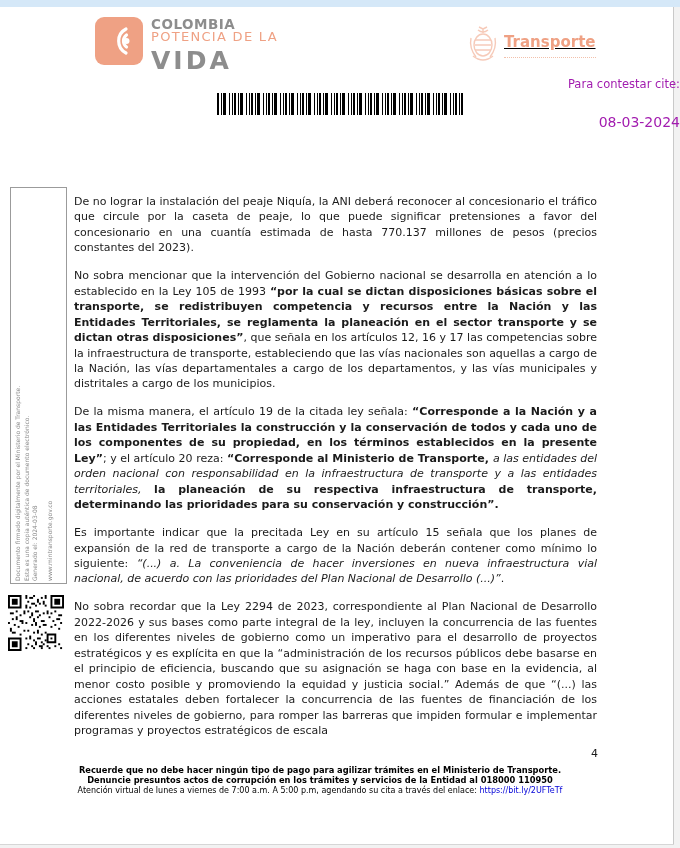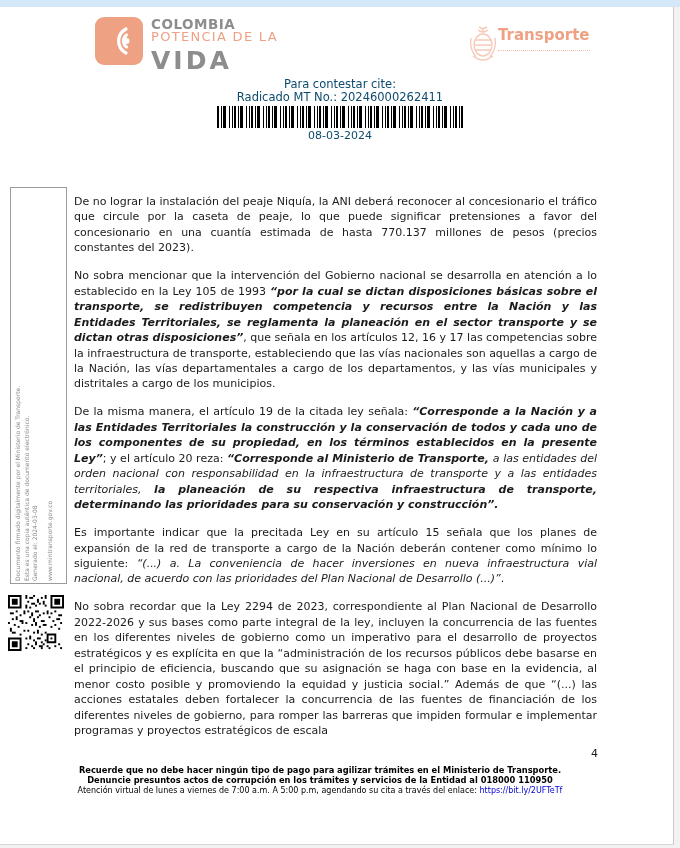--- a/index.html
+++ b/index.html
@@ -13,42 +13,42 @@
   .edge-bottom{position:absolute;left:0;right:6px;bottom:0;height:3px;background:#f2f2f2;border-top:1px solid #d6d6d6;}
 
   
   .colombia-logo{position:absolute;left:95px;top:17px;display:flex;gap:8px;align-items:flex-start;}
   .col-icon{width:48px;height:48px;flex:0 0 auto;}
   .col-text{display:flex;flex-direction:column;}
   .col-line1{font-size:13.5px;font-weight:bold;color:#8d8d8d;letter-spacing:0.5px;line-height:14px;}
   .col-line2{font-size:13px;color:#efa184;letter-spacing:1.3px;line-height:9px;margin-top:1px;}
   .col-line3{font-size:25px;font-weight:bold;color:#8d8d8d;letter-spacing:3px;line-height:24px;margin-top:8px;}
 
-  .transporte-logo{position:absolute;left:468px;top:26px;display:flex;align-items:flex-start;}
+  .transporte-logo{position:absolute;left:468px;top:26px;display:flex;align-items:center;gap:6px;text-decoration:underline;}
   .mt-emblem{width:30px;height:38px;opacity:.75;}
   .mt-label{font-size:15px;font-weight:bold;color:#efa184;padding-bottom:6px;border-bottom:1px dotted #f2c0ab;}
 
   
-  .cite{position:absolute;top:78px;left:0;width:680px;text-align:center;color:#0c4a6e;}
+  .cite{position:absolute;top:78px;left:0;width:680px;text-align:right;color:#a21caf;}
   .cite-line{font-size:11.5px;line-height:13px;}
   .barcode{width:246px;height:22px;margin:2px auto 1px auto;
     background:repeating-linear-gradient(90deg,
       #000 0 2px,#fff 2px 4px,#000 4px 5px,#fff 5px 6px,
       #000 6px 9px,#fff 9px 12px,#000 12px 13px,#fff 13px 15px,
       #000 15px 16px,#fff 16px 17px);}
-  .cite-date{font-size:11px;line-height:13px;}
+  .cite-date{font-size:14px;line-height:13px;}
 
   
   .body-text{position:absolute;left:74px;top:162px;width:523px;
     font-size:11px;line-height:15.45px;text-align:justify;color:#1b1b1b;margin-top:32px;}
   .body-text p{margin:0 0 12.5px 0;}
   .run-n{}
   .run-b{font-weight:bold;}
   .run-i{font-style:italic;}
-  .run-bi{font-weight:bold;font-style:italic;}
+  .run-bi{font-weight:bold;}
   .run-link{color:#0202d8;cursor:pointer;}
 
   .page-num{position:absolute;top:747px;left:90px;width:508px;text-align:right;
     font-size:11px;color:#1b1b1b;}
 
   
   .footer{position:absolute;top:765px;left:0;width:640px;text-align:center;
     font-size:8px;line-height:10.4px;color:#000;}
   .footer .f-bold{font-weight:bold;font-size:8.3px;}
 
@@ -93,21 +93,20 @@
       <path d="M7 14 H23 M7 19 H23 M7 24 H23"></path>
       <path d="M5 30 Q15 38 25 30"></path>
       <path d="M3 12 Q1 22 8 31 M27 12 Q29 22 22 31"></path>
     </g>
   </svg>
   <span class="mt-label">Transporte</span>
 </div>
 
 <div class="cite">
   <div class="cite-line">Para contestar cite:</div>
-  <div class="cite-line">Radicado MT No.: 20246000262411</div>
   <div class="barcode"></div>
   <div class="cite-date">08-03-2024</div>
 </div>
 
 <div class="body-text">
   <p><span class="run-n">De no lograr la instalación del peaje Niquía, la ANI deberá reconocer al concesionario el tráfico que circule por la caseta de peaje, lo que puede significar pretensiones a favor del concesionario en una cuantía estimada de hasta 770.137 millones de pesos (precios constantes del 2023).</span></p>
   <p><span class="run-n">No sobra mencionar que la intervención del Gobierno nacional se desarrolla en atención a lo establecido en la Ley 105 de 1993 </span><span class="run-bi">“por la cual se dictan disposiciones básicas sobre el transporte, se redistribuyen competencia y recursos entre la Nación y las Entidades Territoriales, se reglamenta la planeación en el sector transporte y se dictan otras disposiciones”</span><span class="run-n">, que señala en los artículos 12, 16 y 17 las competencias sobre la infraestructura de transporte, estableciendo que las vías nacionales son aquellas a cargo de la Nación, las vías departamentales a cargo de los departamentos, y las vías municipales y distritales a cargo de los municipios.</span></p>
   <p><span class="run-n">De la misma manera, el artículo 19 de la citada ley señala: </span><span class="run-bi">“Corresponde a la Nación y a las Entidades Territoriales la construcción y la conservación de todos y cada uno de los componentes de su propiedad, en los términos establecidos en la presente Ley”</span><span class="run-n">; y el artículo 20 reza: </span><span class="run-bi">“Corresponde al Ministerio de Transporte, </span><span class="run-i">a las entidades del orden nacional con responsabilidad en la infraestructura de transporte y a las entidades territoriales, </span><span class="run-bi">la planeación de su respectiva infraestructura de transporte, determinando las prioridades para su conservación y construcción”.</span></p>
   <p><span class="run-n">Es importante indicar que la precitada Ley en su artículo 15 señala que los planes de expansión de la red de transporte a cargo de la Nación deberán contener como mínimo lo siguiente: </span><span class="run-i">“(...) a. La conveniencia de hacer inversiones en nueva infraestructura vial nacional, de acuerdo con las prioridades del Plan Nacional de Desarrollo (...)”</span><span class="run-n">.</span></p>
   <p><span class="run-n">No sobra recordar que la Ley 2294 de 2023, correspondiente al Plan Nacional de Desarrollo 2022-2026 y sus bases como parte integral de la ley, incluyen la concurrencia de las fuentes en los diferentes niveles de gobierno como un imperativo para el desarrollo de proyectos estratégicos y es explícita en que la “administración de los recursos públicos debe basarse en el principio de eficiencia, buscando que su asignación se haga con base en la evidencia, al menor costo posible y promoviendo la equidad y justicia social.” Además de que “(...) las acciones estatales deben fortalecer la concurrencia de las fuentes de financiación de los diferentes niveles de gobierno, para romper las barreras que impiden formular e implementar programas y proyectos estratégicos de escala</span></p>

